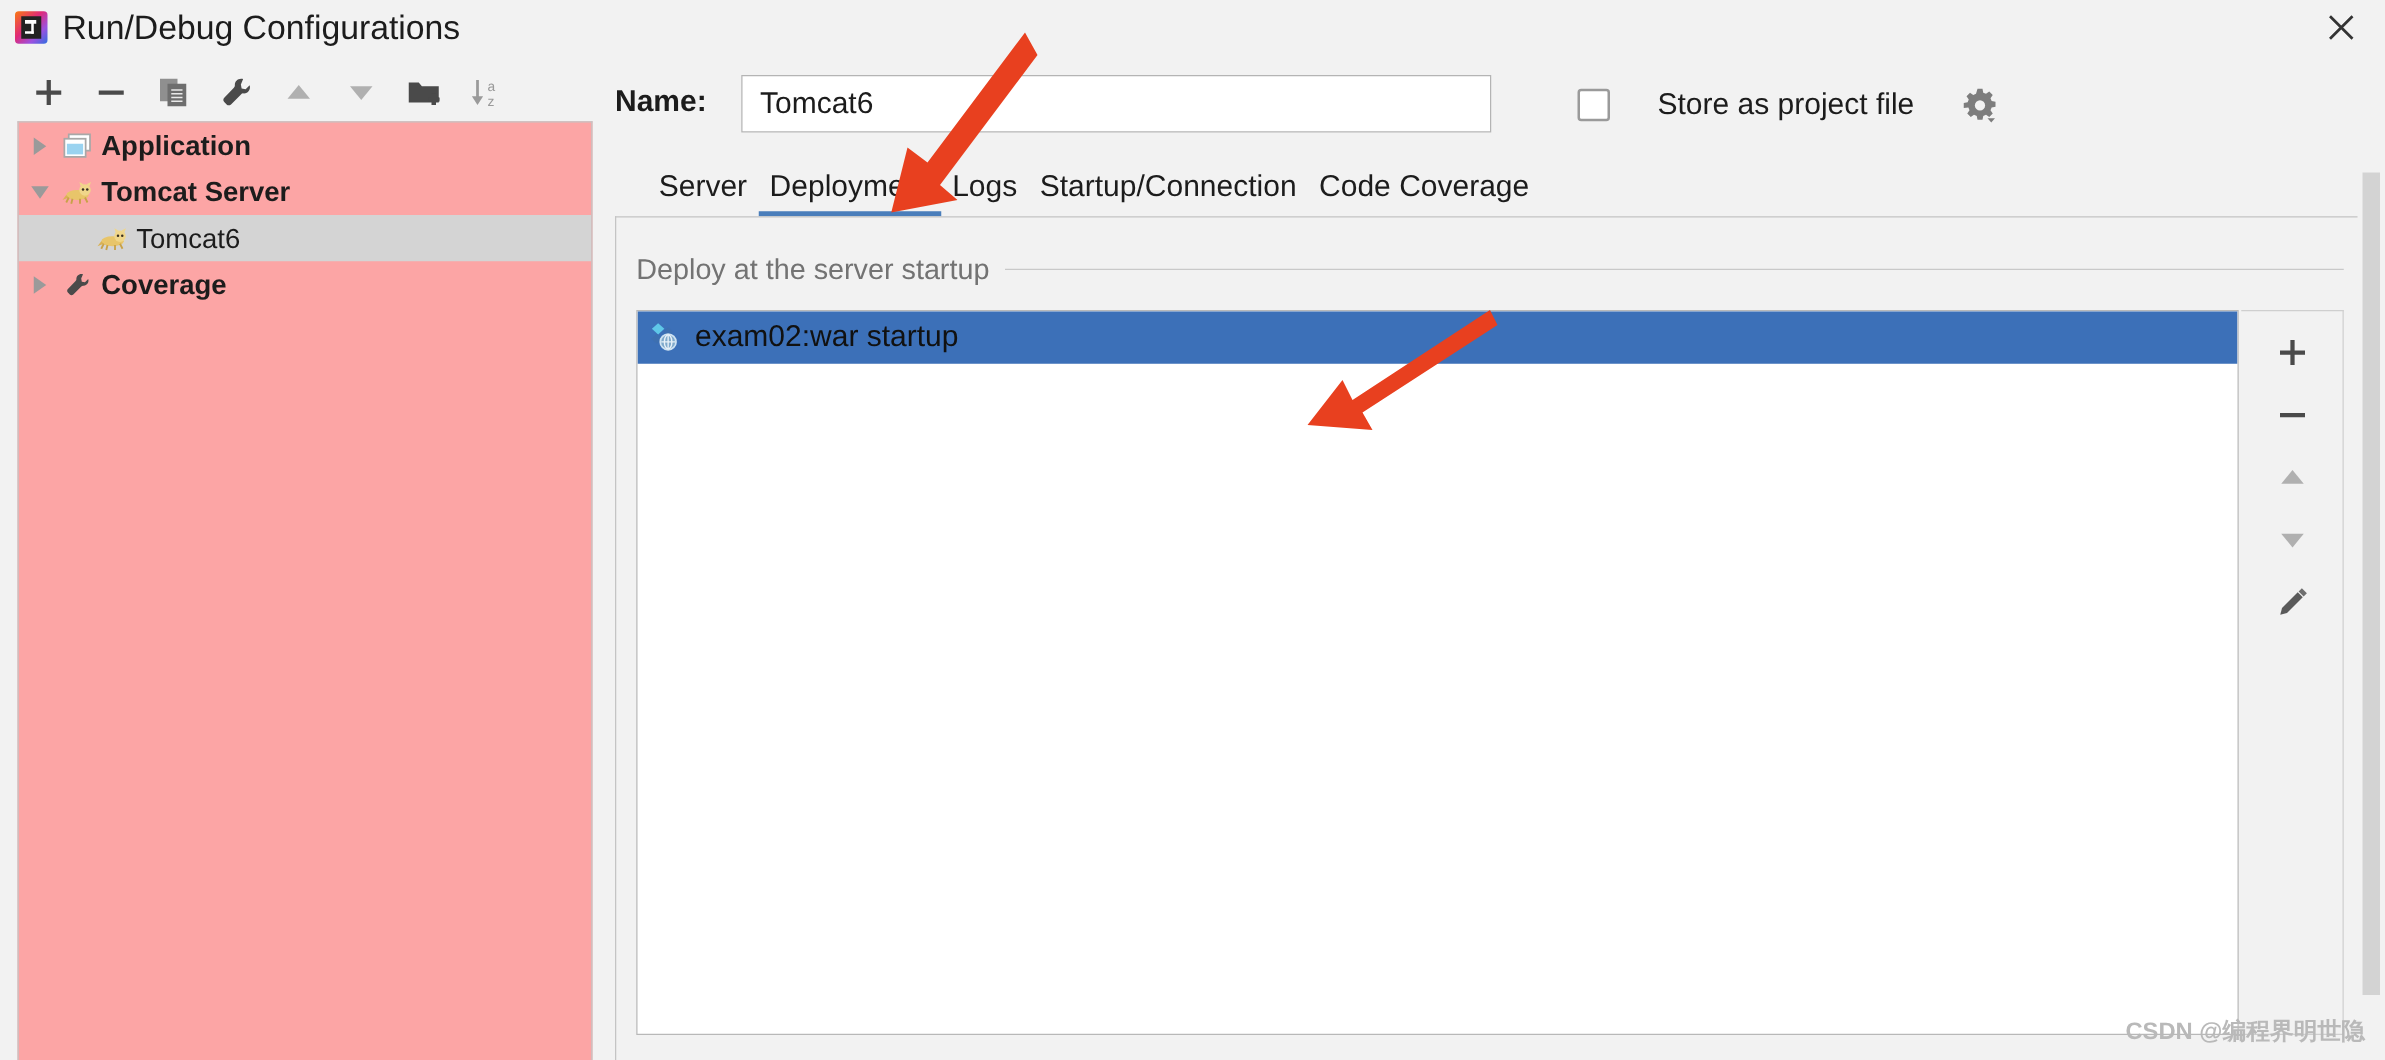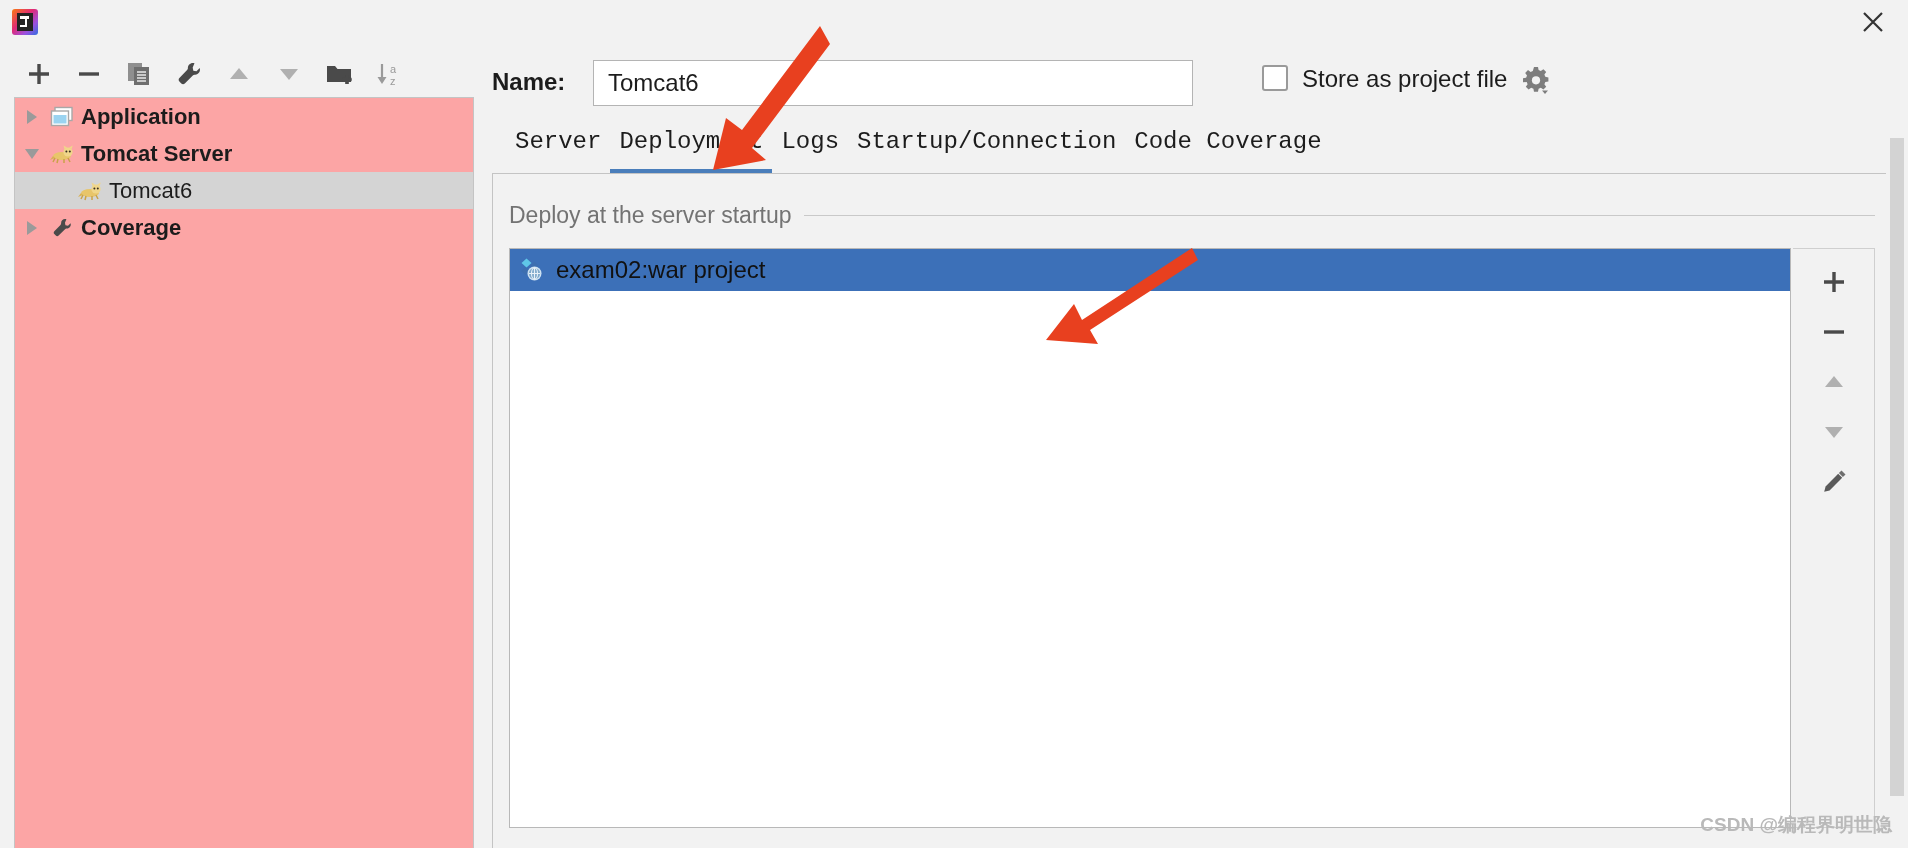--- a/index.html
+++ b/index.html
@@ -182,21 +182,23 @@
     align-items: center;
     padding-left: 14px;
     font-size: 24px;
     color: #1c1c1c;
     cursor: text;
   }
   .store-wrap {
     position: absolute;
     left: 770px; top: 5px;
     display: flex;
+    align-items: center;
     height: 38px;
+    gap: 24px;
   }
   .checkbox {
     width: 26px; height: 26px;
     border: 2px solid #9a9a9a;
     border-radius: 3px;
     background: #ffffff;
     box-sizing: border-box;
     cursor: pointer;
     flex: none;
   }
@@ -211,24 +213,24 @@
     width: 30px; height: 30px;
     display: flex;
     align-items: center;
     justify-content: center;
     cursor: pointer;
   }
 
   
   .tabs {
     position: absolute;
-    left: 506px; top: 128px;
+    left: 518px; top: 128px;
     height: 46px;
     display: flex;
-    font-family: Liberation Mono, monospace;
+    align-items: flex-end;
   }
   .tab {
     font-size: 24px;
     color: #1c1c1c;
     padding: 0 9px 10px 9px;
     position: relative;
     cursor: pointer;
     white-space: nowrap;
   }
   .tab.active::after {
@@ -354,20 +356,21 @@
 <div id="app">
 
   <div class="titlebar">
     <div class="titlebar-icon">
       <div class="ij-logo">
         <div class="jbar"></div>
         <div class="jstem"></div>
         <div class="jtail"></div>
       </div>
     </div>
+    <div class="titlebar-title">Run/Debug Configurations</div>
     <div class="close-btn">
       <svg width="24" height="24" viewBox="0 0 24 24">
         <path d="M3 3 L21 21 M21 3 L3 21" stroke="#333333" stroke-width="2.2" fill="none"></path>
       </svg>
     </div>
   </div>
 
   <div class="left-toolbar">
     <div class="tb-btn">
       <svg width="30" height="30" viewBox="0 0 30 30">
@@ -519,21 +522,21 @@
       <div class="deploy-item">
         <svg class="artifact-icon" viewBox="0 0 28 28">
           <path d="M8.5 2.5 L13.5 7 L8.5 11.5 L3.5 7 Z" fill="#5fc7e8"></path>
           <path d="M16.5 5.5 L20.5 9.5 L16.5 13.5 L12.5 9.5 Z" fill="#3d6fb0"></path>
           <path d="M7.5 11 L12 15 L7.5 19 L3 15 Z" fill="#3d6fb0"></path>
           <circle cx="16.5" cy="17.5" r="7" fill="#cfe3f2"></circle>
           <circle cx="16.5" cy="17.5" r="5.6" fill="#7fa9cb"></circle>
           <path d="M11 17.5 h11 M16.5 12 v11" stroke="#e8f1f8" stroke-width="1.1" fill="none"></path>
           <ellipse cx="16.5" cy="17.5" rx="3" ry="5.6" fill="none" stroke="#e8f1f8" stroke-width="1.1"></ellipse>
         </svg>
-        <div class="deploy-item-label">exam02:war project</div>
+        <div class="deploy-item-label">exam02:war startup</div>
       </div>
     </div>
 
     <div class="list-toolbar">
       <div class="lt-btn">
         <svg width="30" height="30" viewBox="0 0 30 30">
           <path d="M15 5 V25 M5 15 H25" stroke="#4a4a4a" stroke-width="3.4" fill="none"></path>
         </svg>
       </div>
       <div class="lt-btn">

